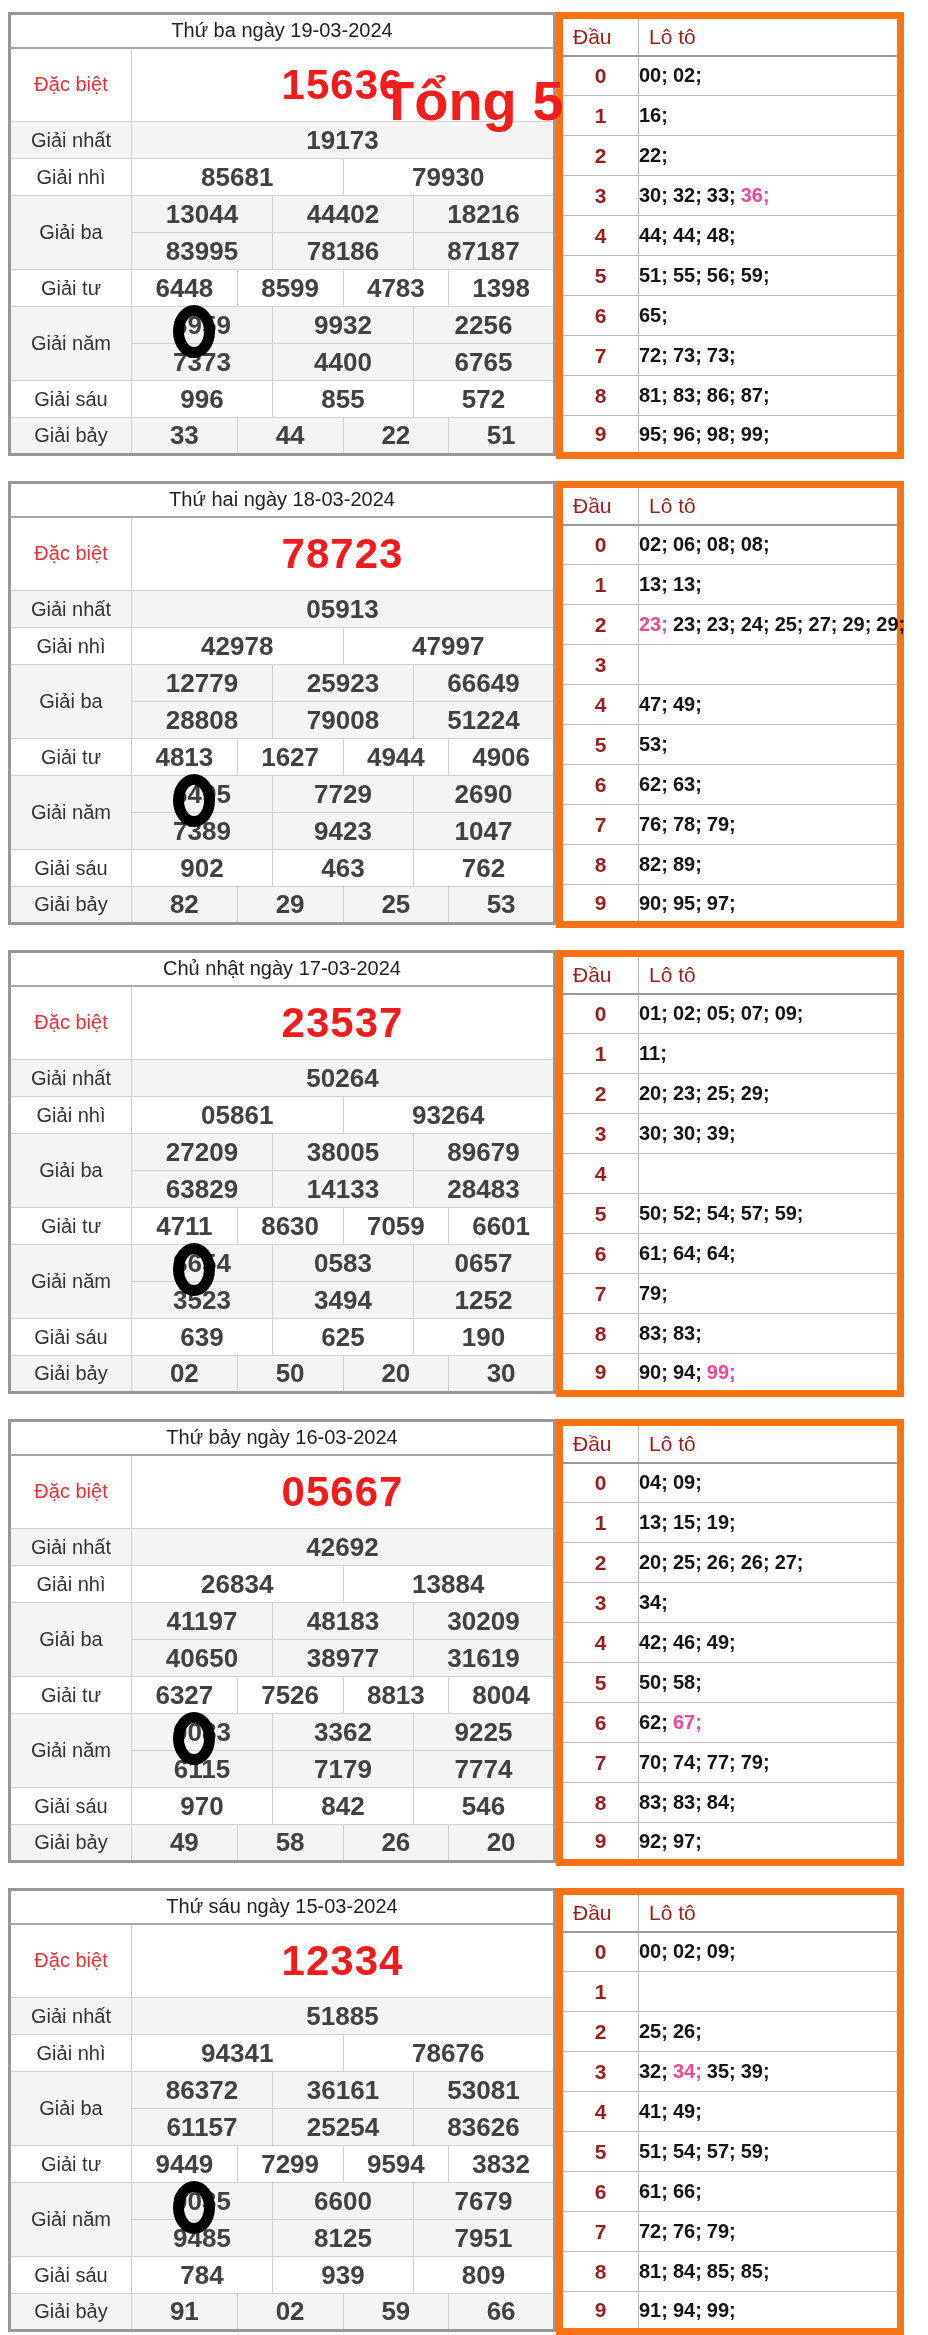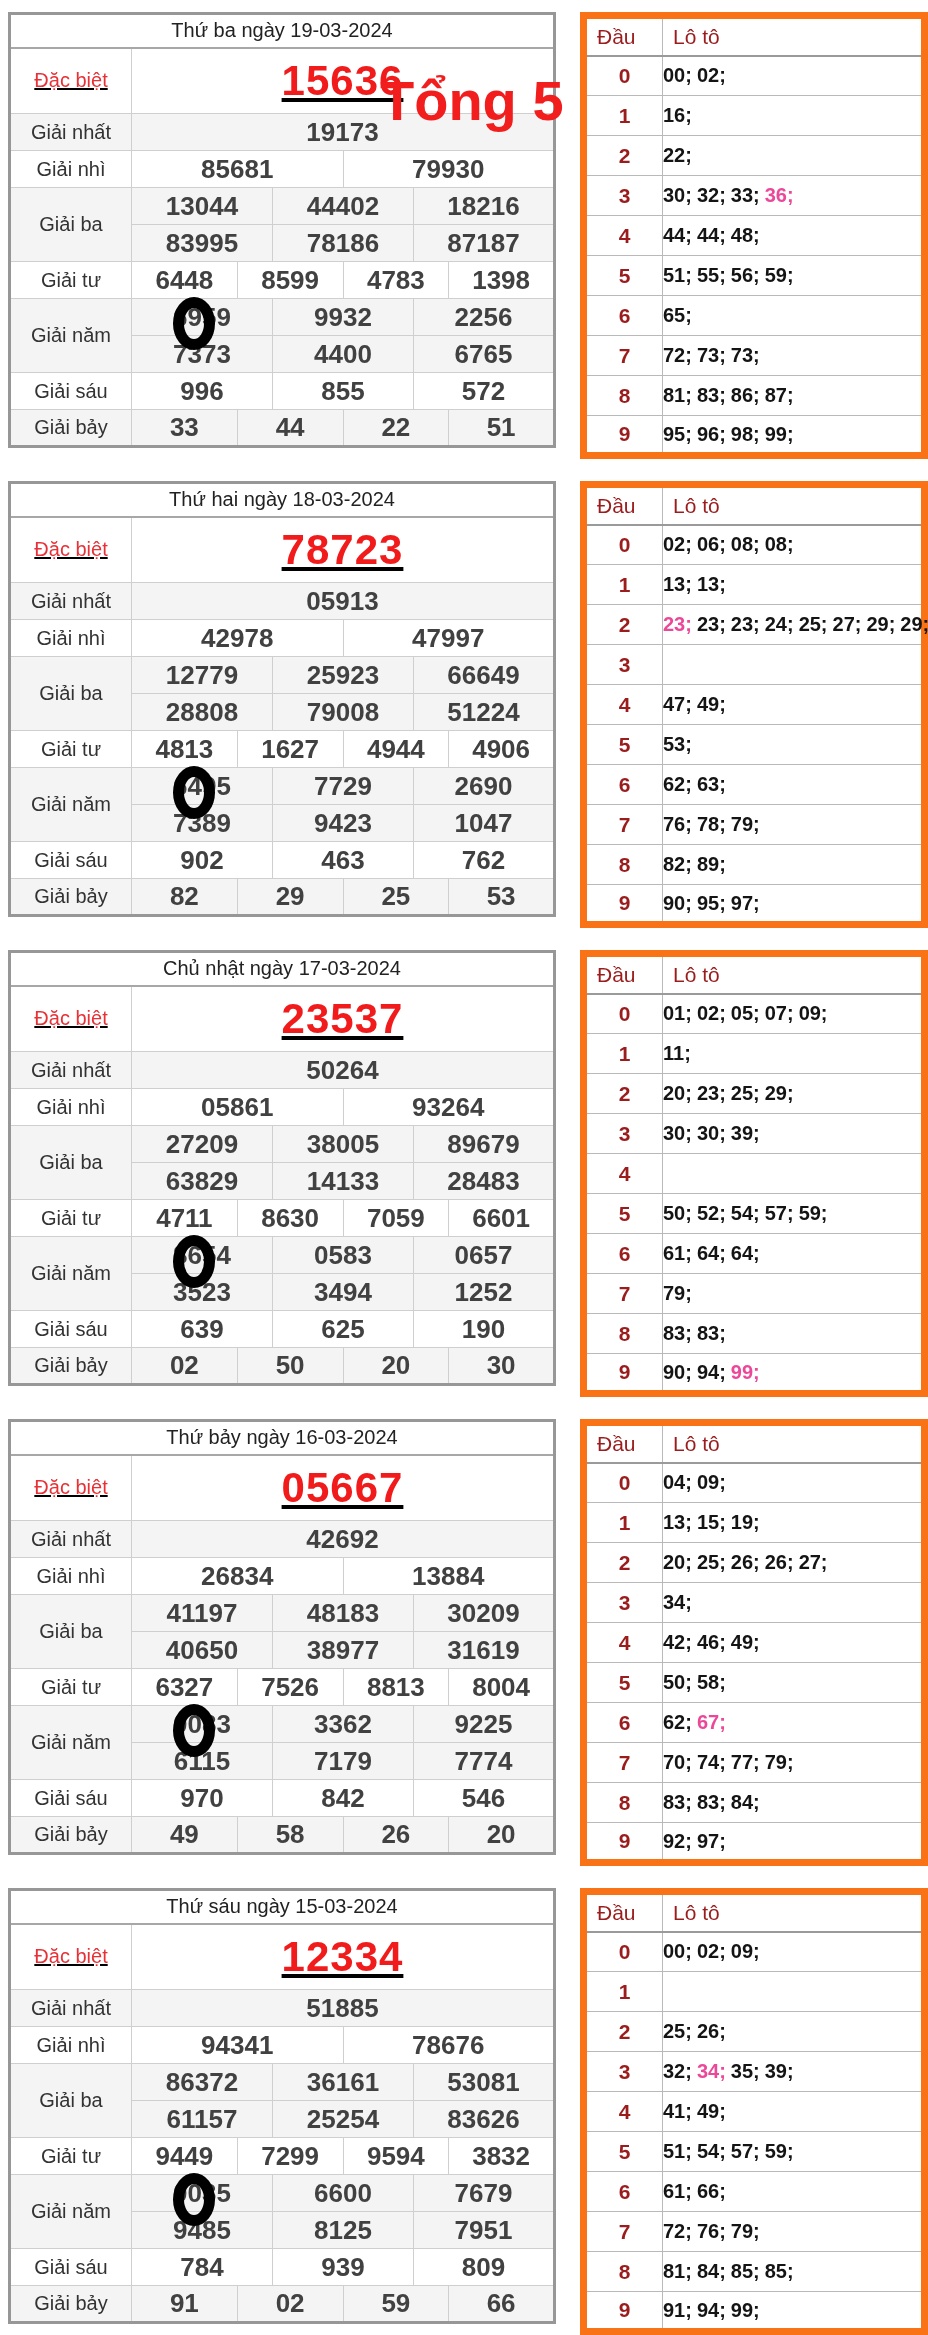--- a/index.html
+++ b/index.html
@@ -1,24 +1,24 @@
 <!DOCTYPE html>
 <html><head>
 <meta charset="utf-8">
 <style>
   html,body{margin:0;padding:0;background:#fff;font-family:"Liberation Sans",sans-serif;}
   #page{position:relative;width:928px;box-sizing:border-box;padding:12px 0 4px 8px;background:#fff;}
-  .block{display:flex;align-items:flex-start;gap:24px;margin-bottom:22px;}
+  .block{display:flex;align-items:flex-start;gap:0;margin-bottom:22px;}
   table{border-collapse:collapse;background:#fff;}
   
   .lt{width:548px;table-layout:fixed;border:3px solid #979797;}
   .lt td{border:1px solid #cfcfcf;text-align:center;vertical-align:middle;color:#414141;font-weight:bold;font-size:26px;padding:0;}
   .lt tr{height:37px;}
   .lt tr.r-date{height:34px;}
-  .lt tr.r-db{height:66px;text-decoration:underline;}
+  .lt tr.r-db{height:74px;}
   .r-date td{font-size:20px;font-weight:400;color:#222;border-bottom:2px solid #a7a7a7;}
   .lbl{font-weight:400 !important;font-size:20px !important;color:#333 !important;}
   .lbl-red{color:#e73137 !important;}
   .v-db{font-size:42px !important;color:#f11b1b !important;letter-spacing:1px;}
   .shade td{background:#f4f4f4;}
   .c-lbl{width:122px;}
   
   .nw{position:relative;display:inline-block;}
   .ring{position:absolute;left:50%;top:-5px;width:20px;height:31px;margin-left:-29px;border:11px solid #000;border-radius:50%;pointer-events:none;}
   

